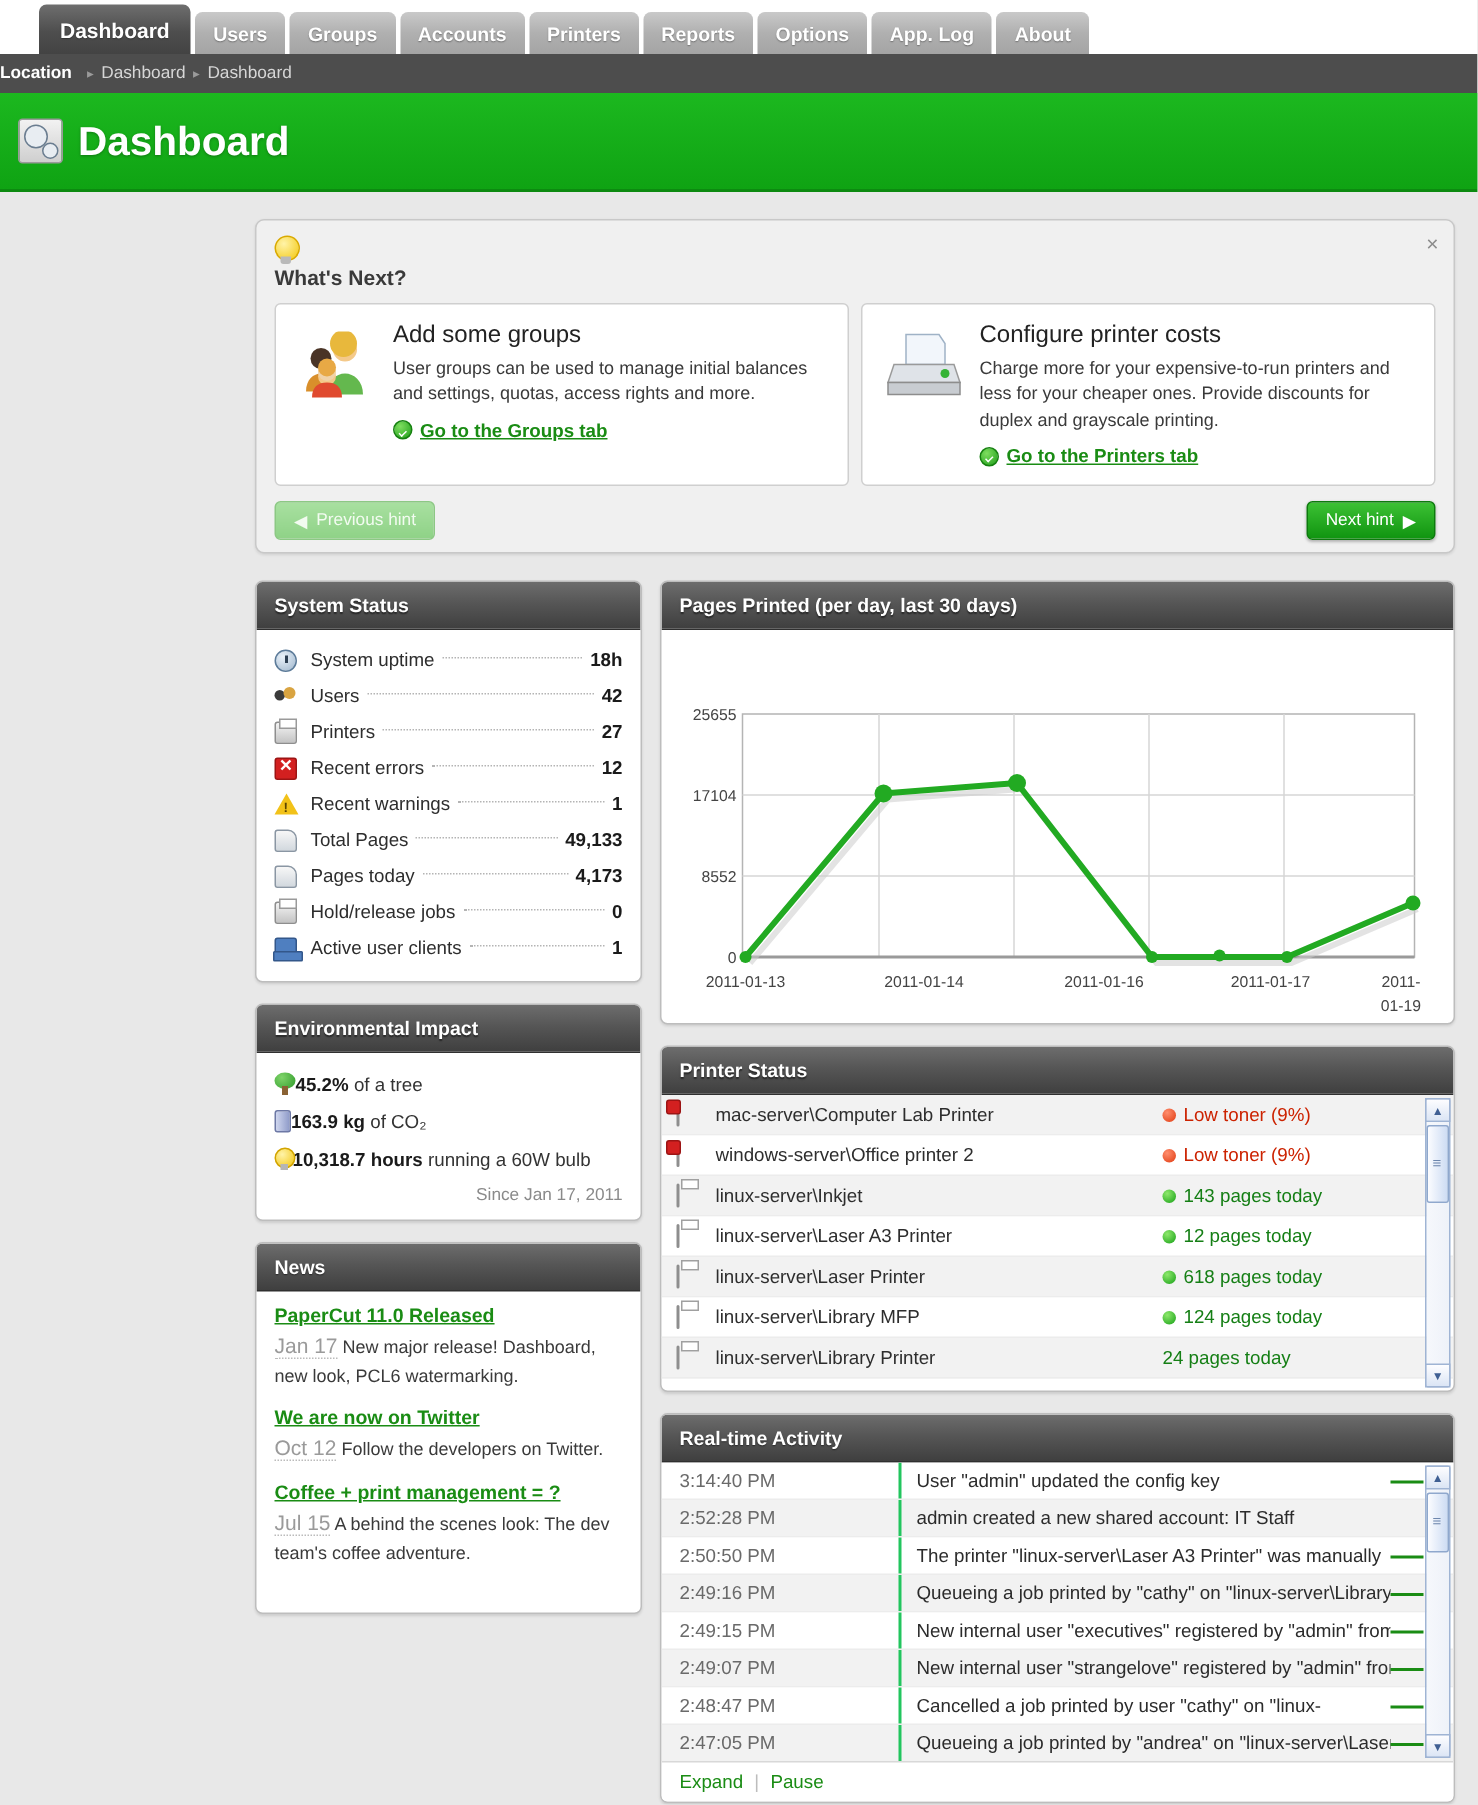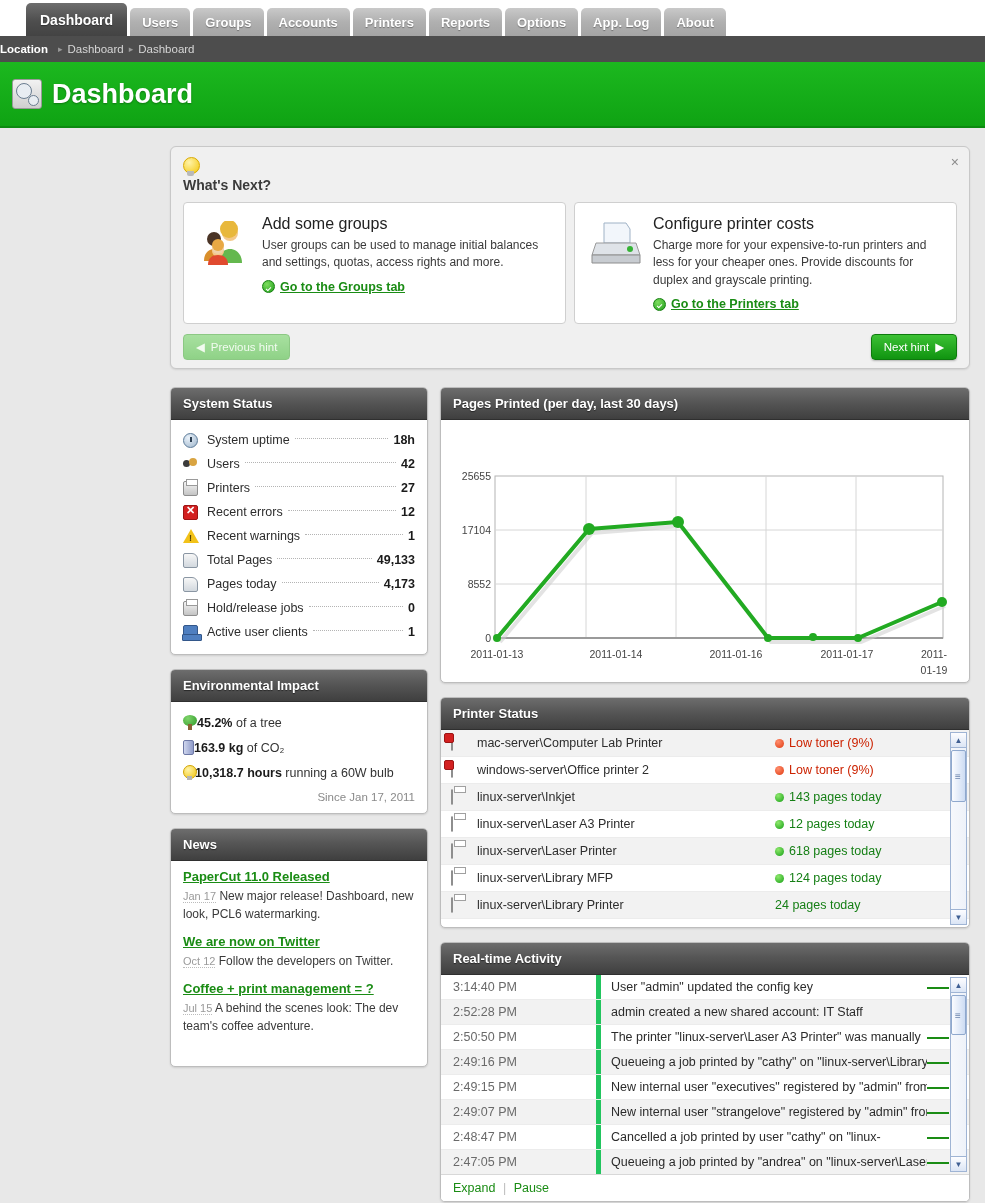--- a/index.html
+++ b/index.html
@@ -197,21 +197,21 @@
   .i-tree:after{content:"";position:absolute;left:5px;top:9px;width:4px;height:6px;background:#8a6234;}
   .i-co2{width:11px;height:15px;background:linear-gradient(to right,#cfd6ee,#8f9bc9);border:1px solid #6d78a5;border-radius:2px;}
   .i-blb{width:12px;height:16px;position:relative;}
   .i-blb:before{content:"";position:absolute;left:0;top:0;width:12px;height:12px;border-radius:50%;background:radial-gradient(circle at 35% 30%,#fff3a8,#f1c40d);border:1px solid #d2a400;}
   .i-blb:after{content:"";position:absolute;left:3.5px;top:11px;width:5px;height:4px;background:#b5b5b5;}
 
   
   .news-item{margin-bottom:11px;}
   .news-item a{color:#1a8c14;font-weight:bold;font-size:13px;text-decoration:underline;cursor:pointer;display:block;margin-bottom:3px;}
   .news-item p{margin:0;font-size:12px;line-height:1.5;color:#3a3a3a;}
-  .news-date{color:#9a9a9a;font-size:11px;border-bottom:1px dotted #bbb;text-align:right;}
+  .news-date{color:#9a9a9a;font-size:14px;border-bottom:1px dotted #bbb;text-align:right;}
 
   
   .chart-wrap{padding:14px 10px 6px 6px;position:relative;height:228px;margin-top:34px;}
   .chart-svg{display:block;}
   .ax-lab{font-size:10.5px;fill:#444;font-family:"Liberation Sans",sans-serif;}
 
   
   .plist{position:relative;height:197px;overflow:hidden;}
   .prow{display:flex;align-items:center;height:27px;padding:0 4px 0 10px;font-size:12.5px;border-bottom:1px solid #ececec;}
   .prow:nth-child(odd){background:#f2f2f2;}
@@ -243,21 +243,21 @@
   .vs-thumb{position:absolute;left:0;right:0;background:linear-gradient(to right,#fbfcff,#cddcf3);
     border:1px solid #8fa8cd;border-radius:2px;cursor:pointer;}
   .vs-thumb:after{content:"≡";position:absolute;left:3px;top:50%;transform:translateY(-50%);
     color:#6d86ad;font-size:10px;}
 
   
   .alist{position:relative;height:199px;overflow:hidden;}
   .arow{display:flex;height:25px;align-items:center;font-size:12.5px;border-bottom:1px solid #ececec;}
   .arow:nth-child(odd){background:#ffffff;}
   .arow:nth-child(even){background:#f2f2f2;}
-  .arow .at{width:160px;flex:none;padding-left:12px;color:#6a6a6a;border-right:5px solid #22c55e;height:100%;display:flex;align-items:center;}
+  .arow .at{width:160px;flex:none;padding-left:12px;color:#6a6a6a;border-right:2px solid #22c55e;height:100%;display:flex;align-items:center;}
   .arow .ad{flex:1;padding:0 6px 0 10px;color:#2b2b2b;white-space:nowrap;overflow:hidden;}
   .arow .am{width:22px;flex:none;color:#1a8c14;font-weight:bold;letter-spacing:1px;font-size:11px;cursor:pointer;text-align:center;border-bottom:2px solid #1a8c14;height:3px;margin-right:20px;align-self:center;}
   .afoot{padding:6px 12px;font-size:12.5px;background:#fff;border-top:1px solid #d8d8d8;}
   .afoot a{color:#1a8c14;text-decoration:none;cursor:pointer;}
   .afoot .bar{color:#bdbdbd;margin:0 4px;}
 </style>
 </head>
 <body>
 
 <div class="tabbar" id="tabbar">

